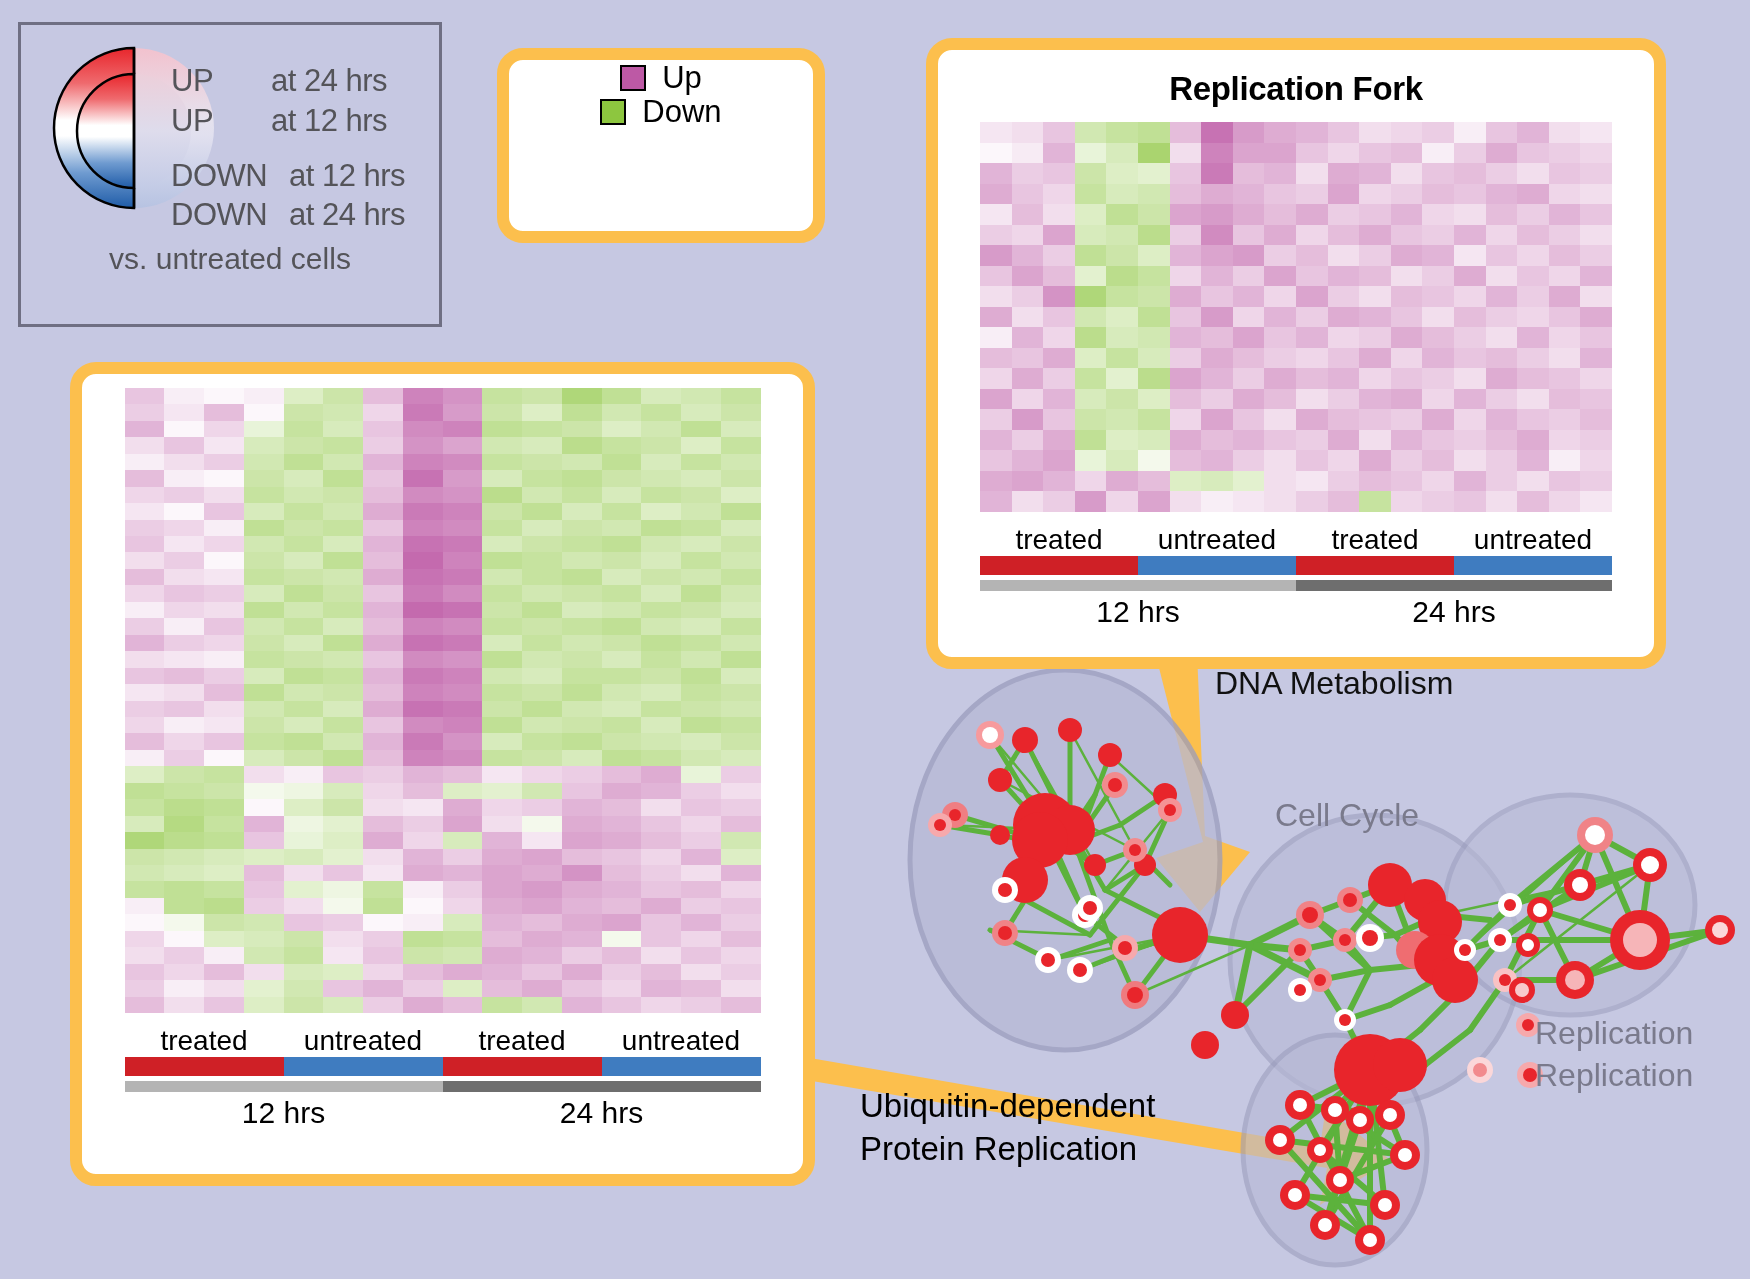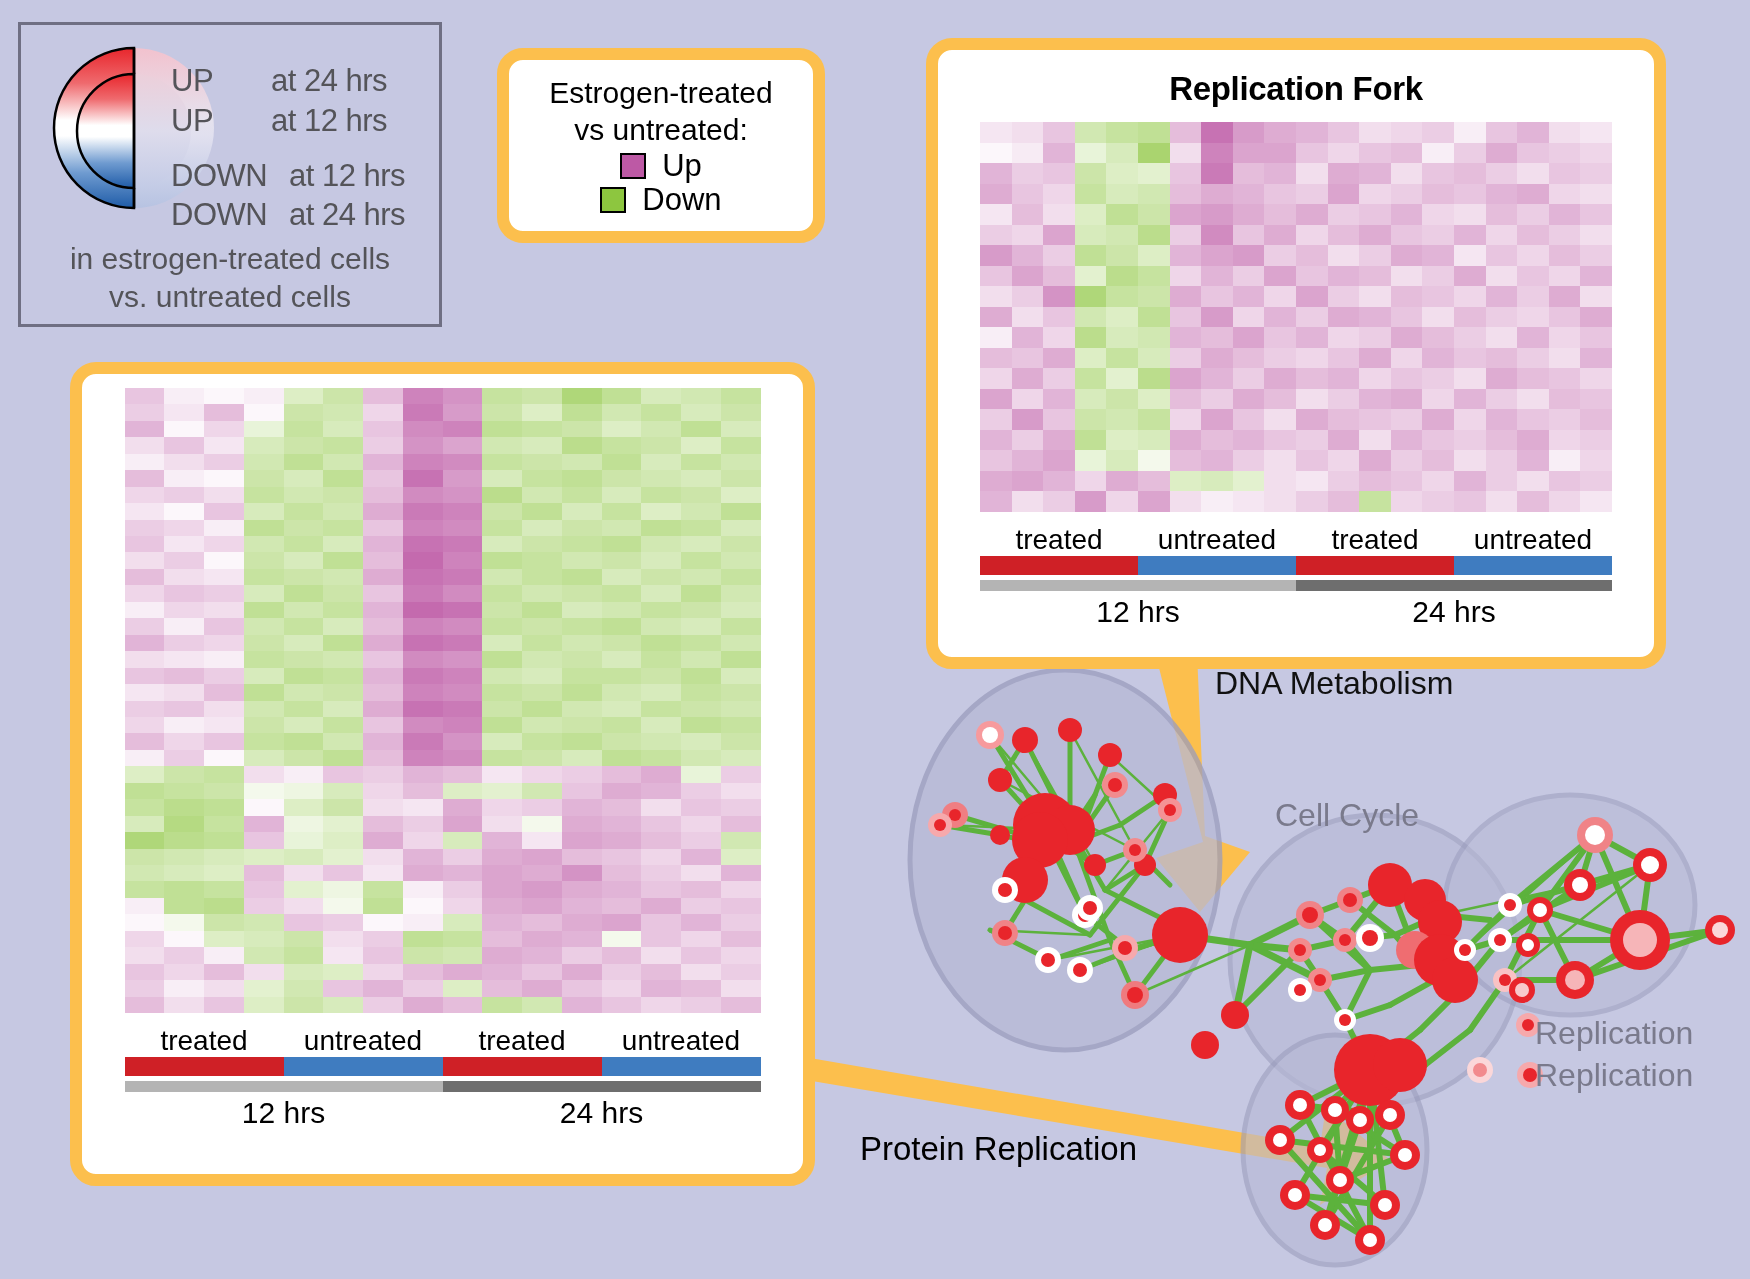--- a/index.html
+++ b/index.html
@@ -114,30 +114,25 @@
   <div class="wheel-label" style="left:150px;top:78px;">UP</div>
   <div class="wheel-label" style="left:250px;top:78px;">at 12 hrs</div>
 
   <div class="wheel-label" style="left:150px;top:133px;">DOWN</div>
   <div class="wheel-label" style="left:268px;top:133px;">at 12 hrs</div>
 
   <div class="wheel-label" style="left:150px;top:172px;">DOWN</div>
   <div class="wheel-label" style="left:268px;top:172px;">at 24 hrs</div>
 
   <div class="footnote">
-    <div>in estrogen-treated cells</div>
     <div>vs. untreated cells</div>
   </div>
 </div>
 
 <div class="abs card" id="ud-legend">
-  <div class="hdr">
-    <div>Estrogen-treated</div>
-    <div>vs untreated:</div>
-  </div>
   <div class="swatch-row">
     <span class="swatch" style="background:#bd59a5"></span>
     <span class="swatch-label">Up</span>
   </div>
   <div class="swatch-row">
     <span class="swatch" style="background:#8dc63f"></span>
     <span class="swatch-label">Down</span>
   </div>
 </div>
 
@@ -443,20 +438,21 @@
         <circle cx="445" cy="575" r="7" fill="#ffffff"></circle>
       <circle cx="490" cy="590" r="15" fill="#e8252b"></circle>
         <circle cx="490" cy="590" r="7" fill="#ffffff"></circle>
     </g>
   </svg>
 
   <div class="net-label dark" style="left:335px;top:15px;">DNA Metabolism</div>
   <div class="net-label grey" style="left:395px;top:147px;">Cell Cycle</div>
   <div class="net-label grey" style="left:655px;top:365px;">Replication</div>
   <div class="net-label grey" style="left:655px;top:407px;">Replication</div>
+  <div class="net-label black2" style="left:-20px;top:435px;">Ubiquitin-dependent</div>
   <div class="net-label black2" style="left:-20px;top:478px;">Protein Replication</div>
 </div>
 
 <div class="abs card" id="rf-card">
   <div class="card-title" style="margin-top:20px;">Replication Fork</div>
   <div id="rf-heat" class="hm" style="margin: 14px auto 0px; width: 632px; height: 390px; grid-template-columns: repeat(20, 1fr); grid-template-rows: repeat(19, 1fr);">
       <div style="background:rgb(245,230,242)"></div>
       <div style="background:rgb(242,222,237)"></div>
       <div style="background:rgb(232,197,224)"></div>
       <div style="background:rgb(209,232,178)"></div>

